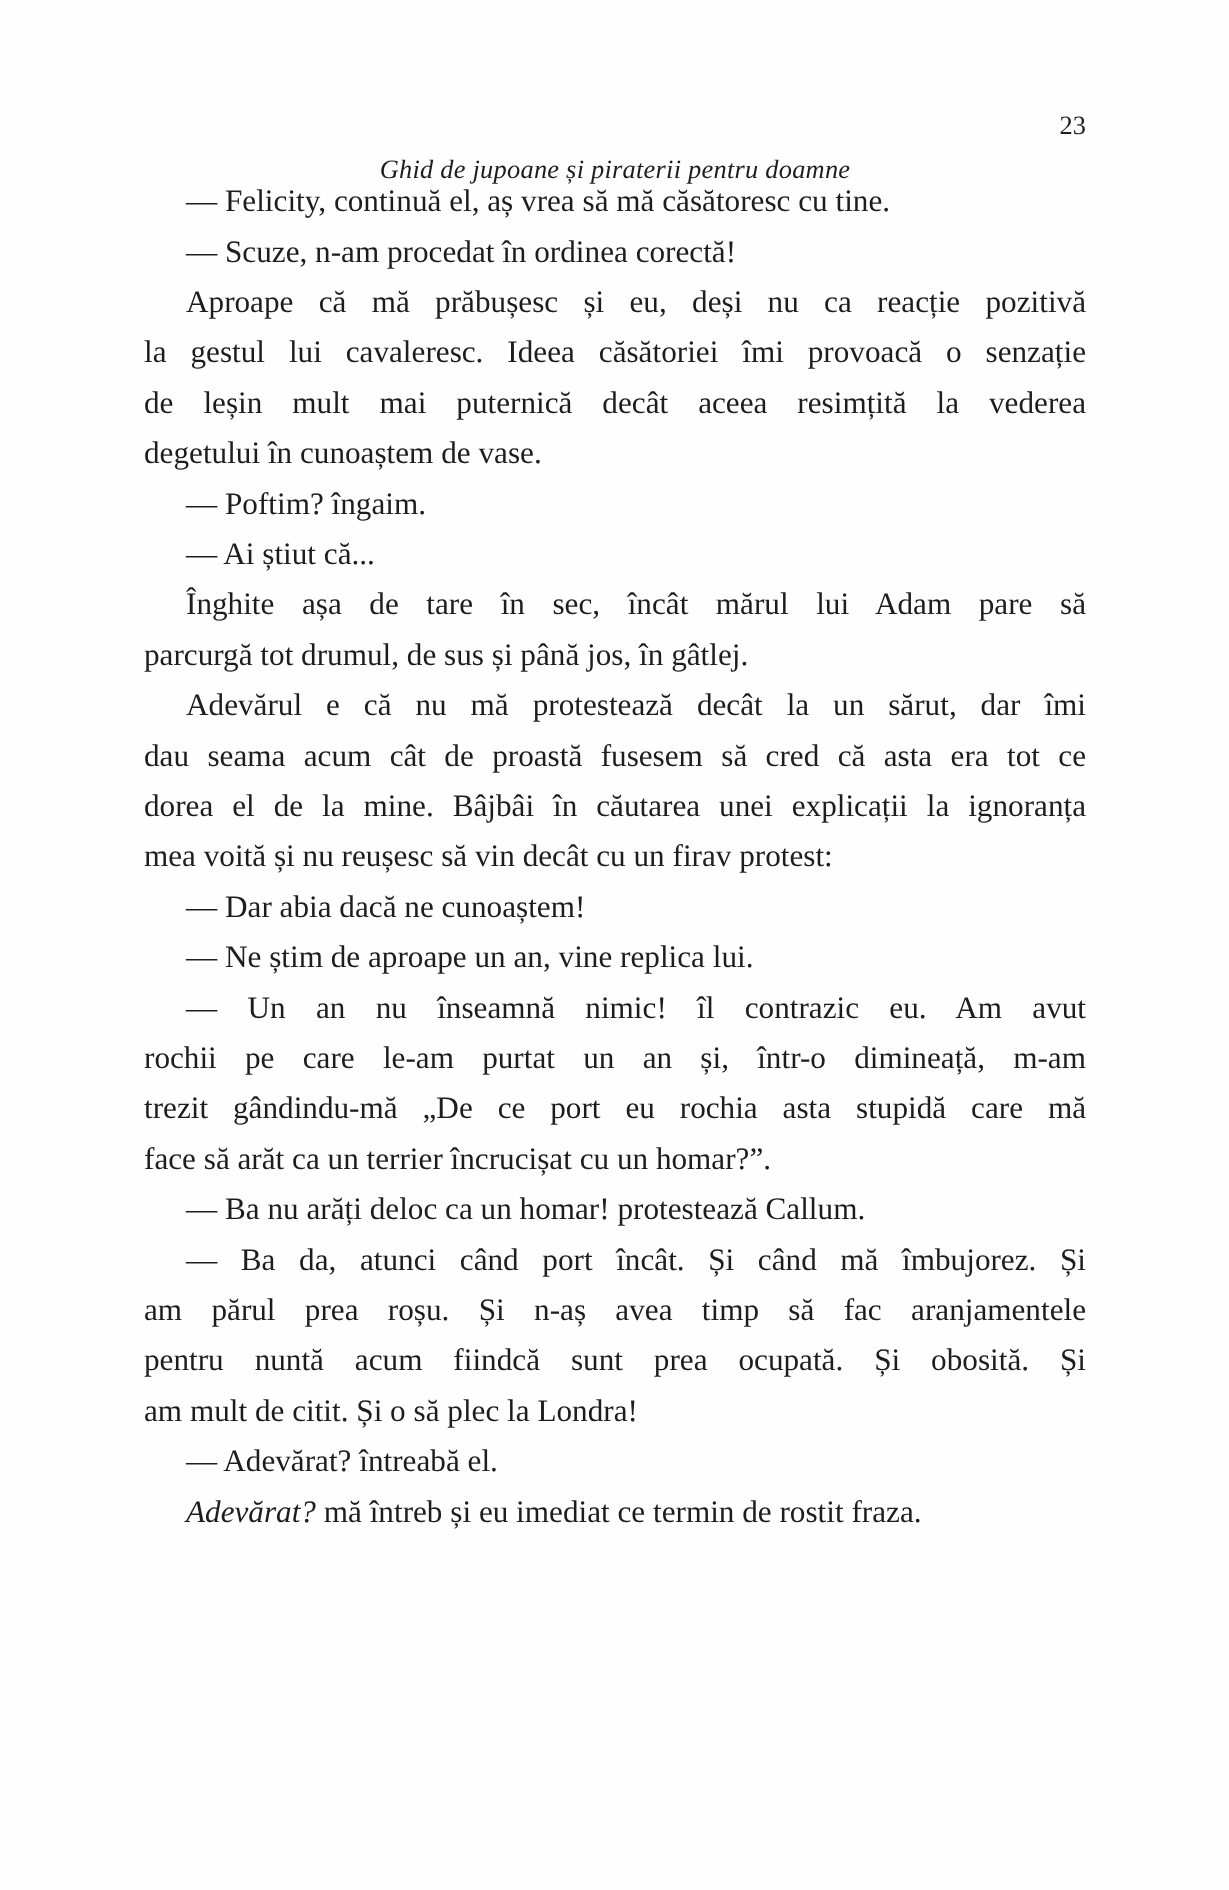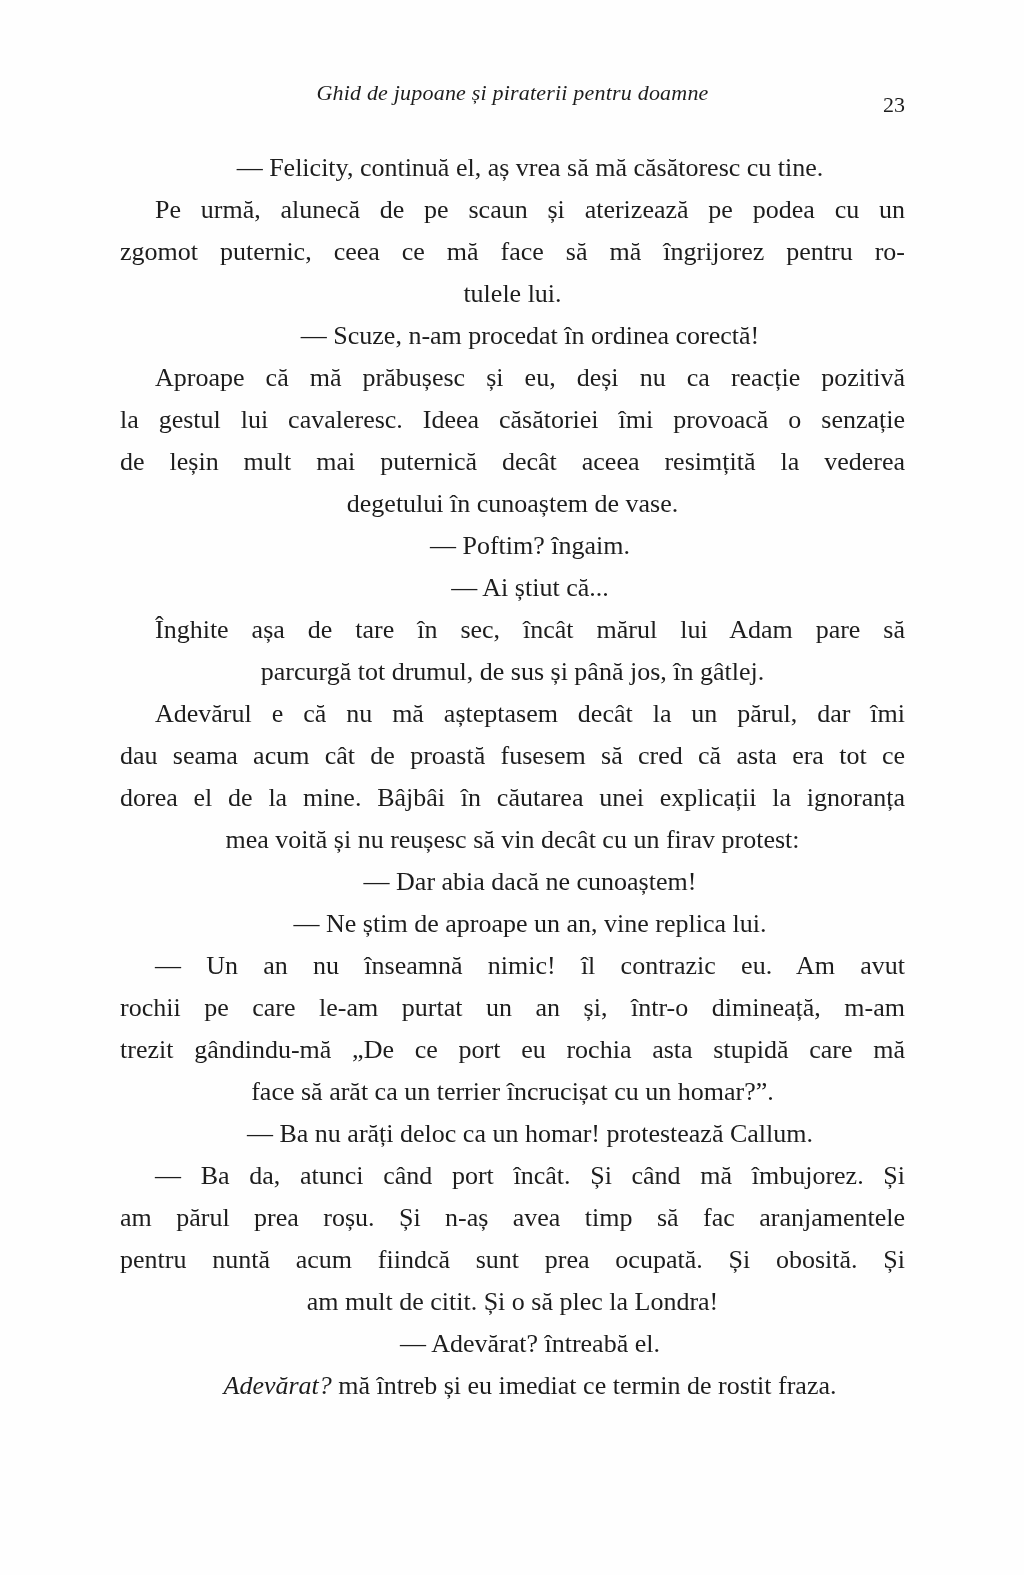--- a/index.html
+++ b/index.html
@@ -24,20 +24,21 @@
     height:30px;
   }
   .running-header .title{
     display:block;
     width:100%;
     text-align:center;
     font-style:italic;
     font-size:22px;
     line-height:30px;
     letter-spacing:0.2px;
+    margin-top:48px;
   }
   .running-header .pagenum{
     position:absolute;
     right:0;
     top:12px;
     font-size:22px;
     line-height:30px;
     font-style:normal;
   }
   .text-block{
@@ -45,21 +46,21 @@
     left:120px;
     top:147px;
     width:785px;
     font-size:26px;
   }
   .para{margin:0;padding:0;}
   .line{
     height:42px;
     line-height:42px;
     white-space:nowrap;
-    text-align:center;
+    text-align:left;
   }
   .line.just{
     text-align:justify;
     text-align-last:justify;
   }
   .line.first{
     padding-left:35px;
   }
   .em{font-style:italic;}
 </style>
@@ -69,45 +70,40 @@
 <div class="running-header">
   <span class="title">Ghid de jupoane și piraterii pentru doamne</span>
   <span class="pagenum">23</span>
 </div>
 
 <div class="text-block">
     <div class="para">
       <div class="line first">— Felicity, continuă el, aș vrea să mă căsătoresc cu tine.</div>
     </div>
     <div class="para">
-      <div class="line first just">Pe urmă, alunecă de pe scaun și aterizează pe podea cu un</div>
-      <div class="line just">zgomot puternic, ceea ce mă face să mă îngrijorez pentru ro-</div>
-      <div class="line">tulele lui.</div>
-    </div>
-    <div class="para">
       <div class="line first">— Scuze, n-am procedat în ordinea corectă!</div>
     </div>
     <div class="para">
       <div class="line first just">Aproape că mă prăbușesc și eu, deși nu ca reacție pozitivă</div>
       <div class="line just">la gestul lui cavaleresc. Ideea căsătoriei îmi provoacă o senzație</div>
       <div class="line just">de leșin mult mai puternică decât aceea resimțită la vederea</div>
       <div class="line">degetului în cunoaștem de vase.</div>
     </div>
     <div class="para">
       <div class="line first">— Poftim? îngaim.</div>
     </div>
     <div class="para">
       <div class="line first">— Ai știut că...</div>
     </div>
     <div class="para">
       <div class="line first just">Înghite așa de tare în sec, încât mărul lui Adam pare să</div>
       <div class="line">parcurgă tot drumul, de sus și până jos, în gâtlej.</div>
     </div>
     <div class="para">
-      <div class="line first just">Adevărul e că nu mă așteptasem decât la un părul, dar îmi</div>
+      <div class="line first just">Adevărul e că nu mă protestează decât la un sărut, dar îmi</div>
       <div class="line just">dau seama acum cât de proastă fusesem să cred că asta era tot ce</div>
       <div class="line just">dorea el de la mine. Bâjbâi în căutarea unei explicații la ignoranța</div>
       <div class="line">mea voită și nu reușesc să vin decât cu un firav protest:</div>
     </div>
     <div class="para">
       <div class="line first">— Dar abia dacă ne cunoaștem!</div>
     </div>
     <div class="para">
       <div class="line first">— Ne știm de aproape un an, vine replica lui.</div>
     </div>

